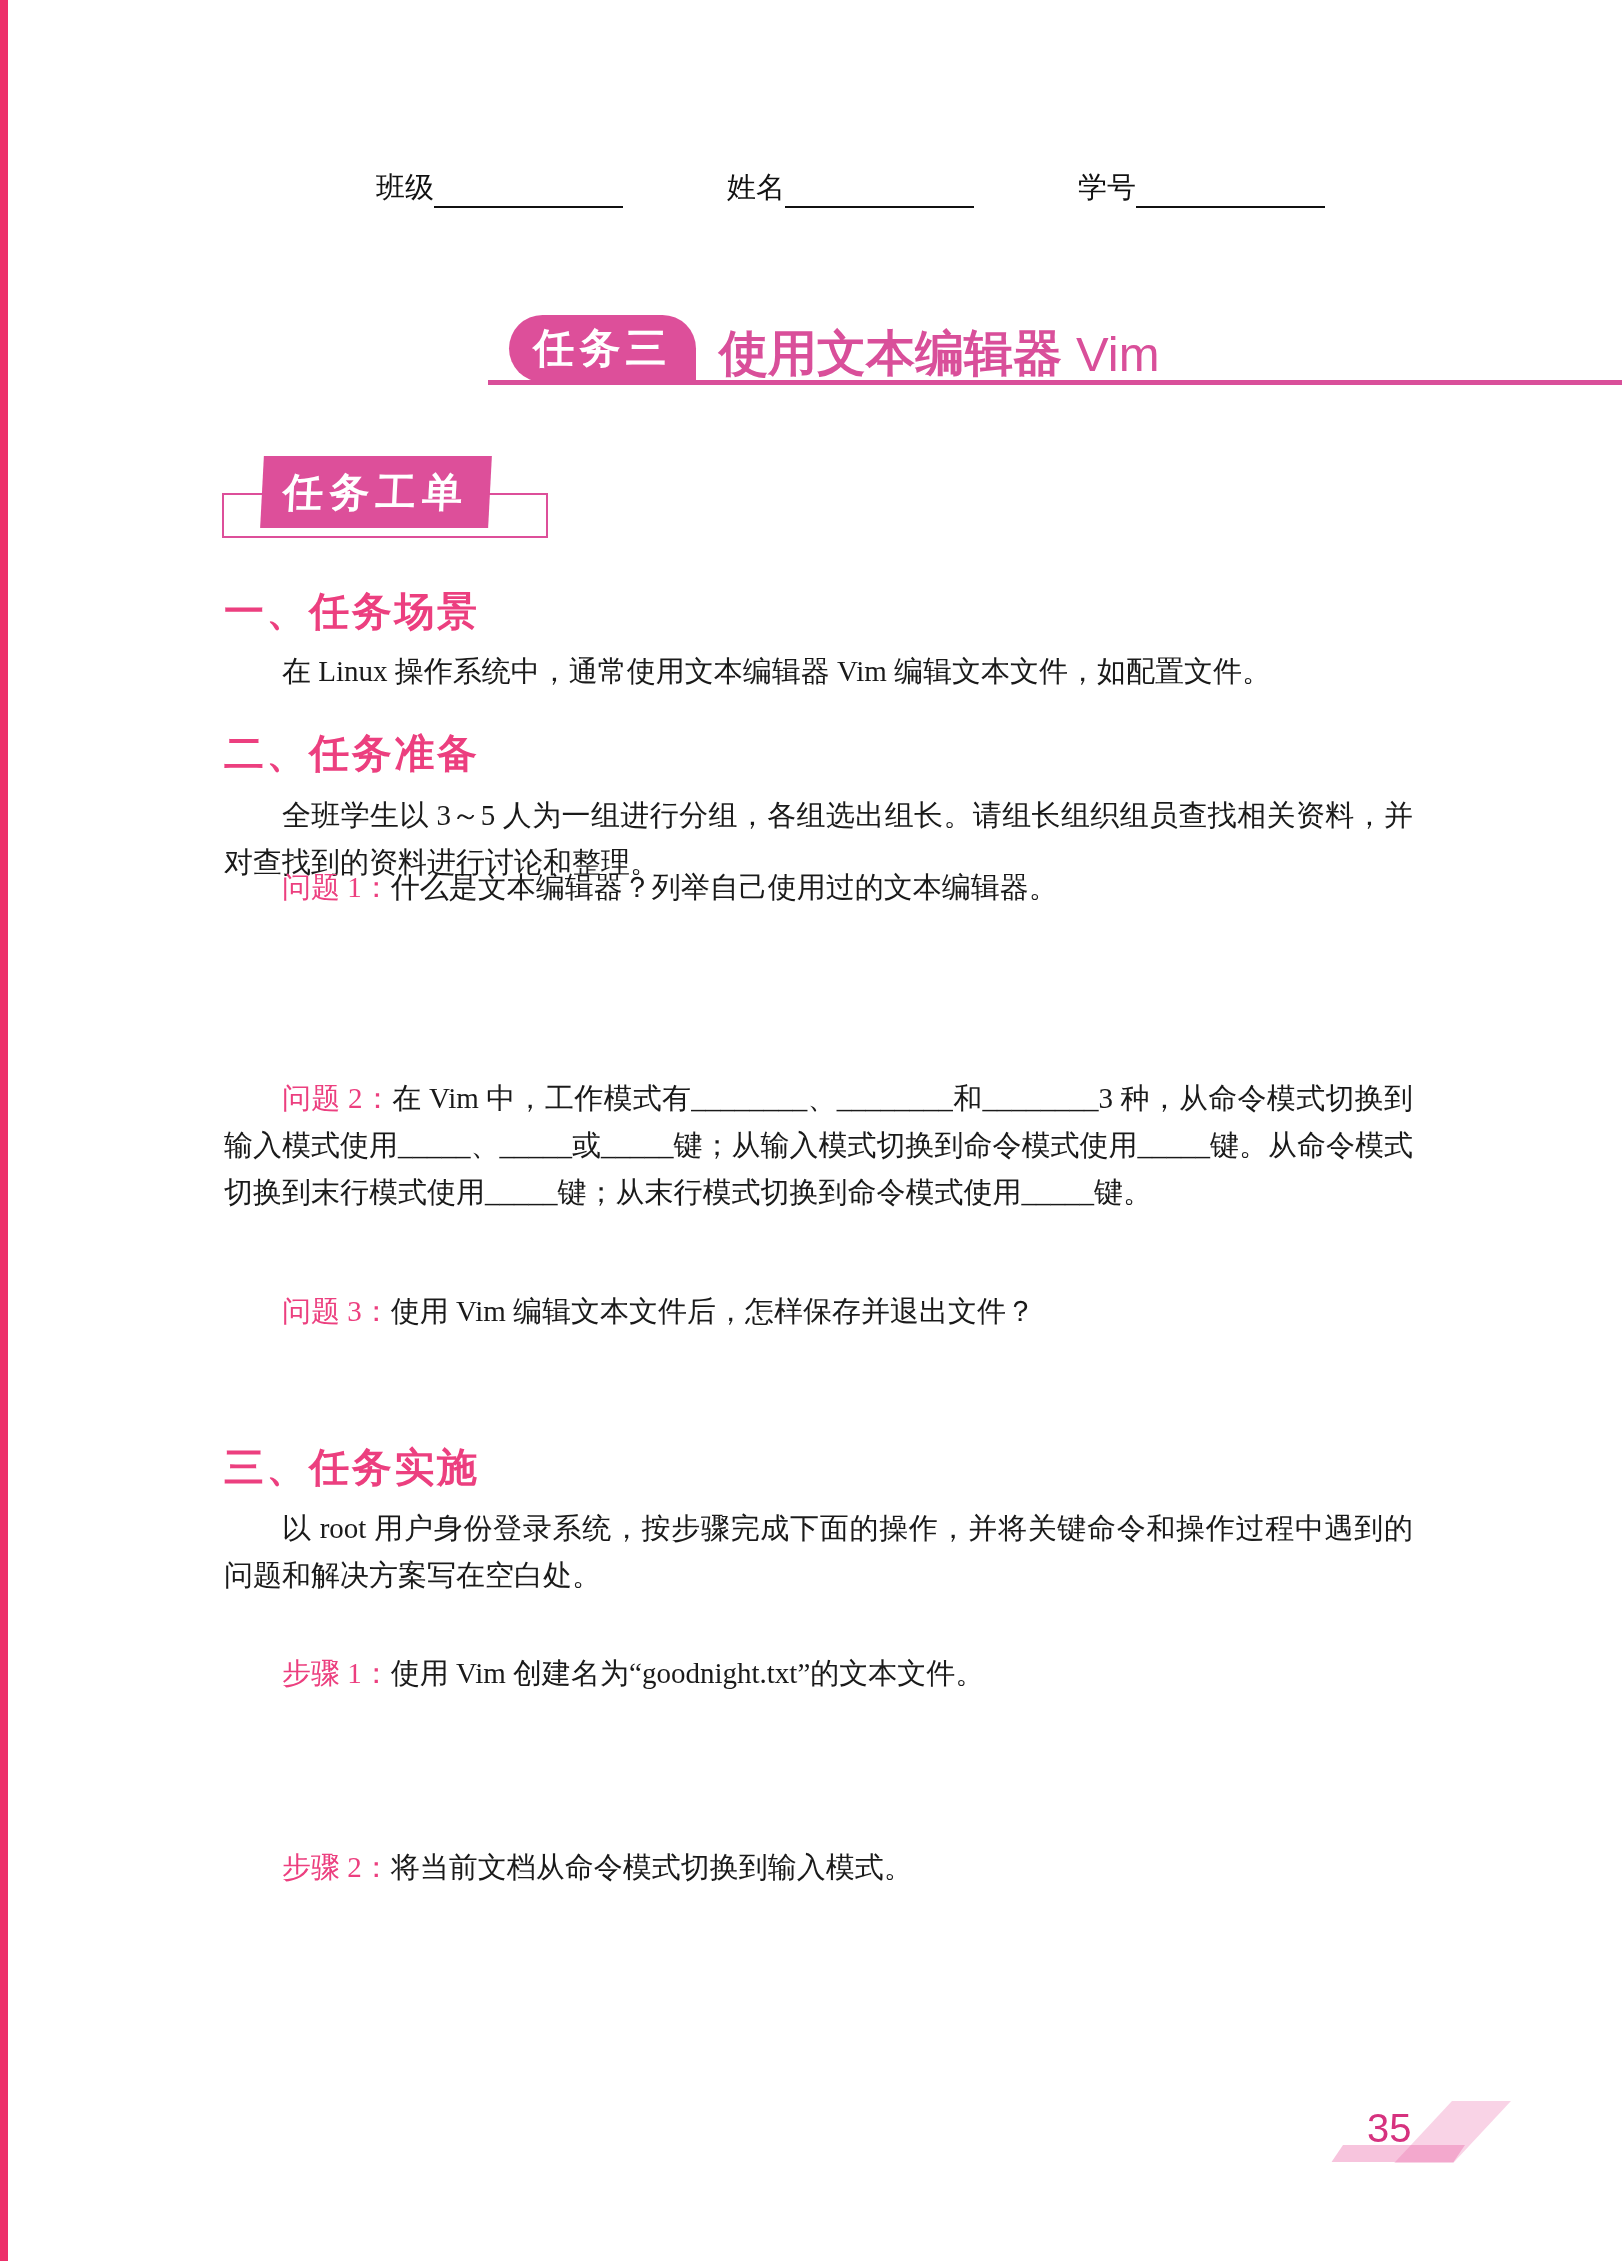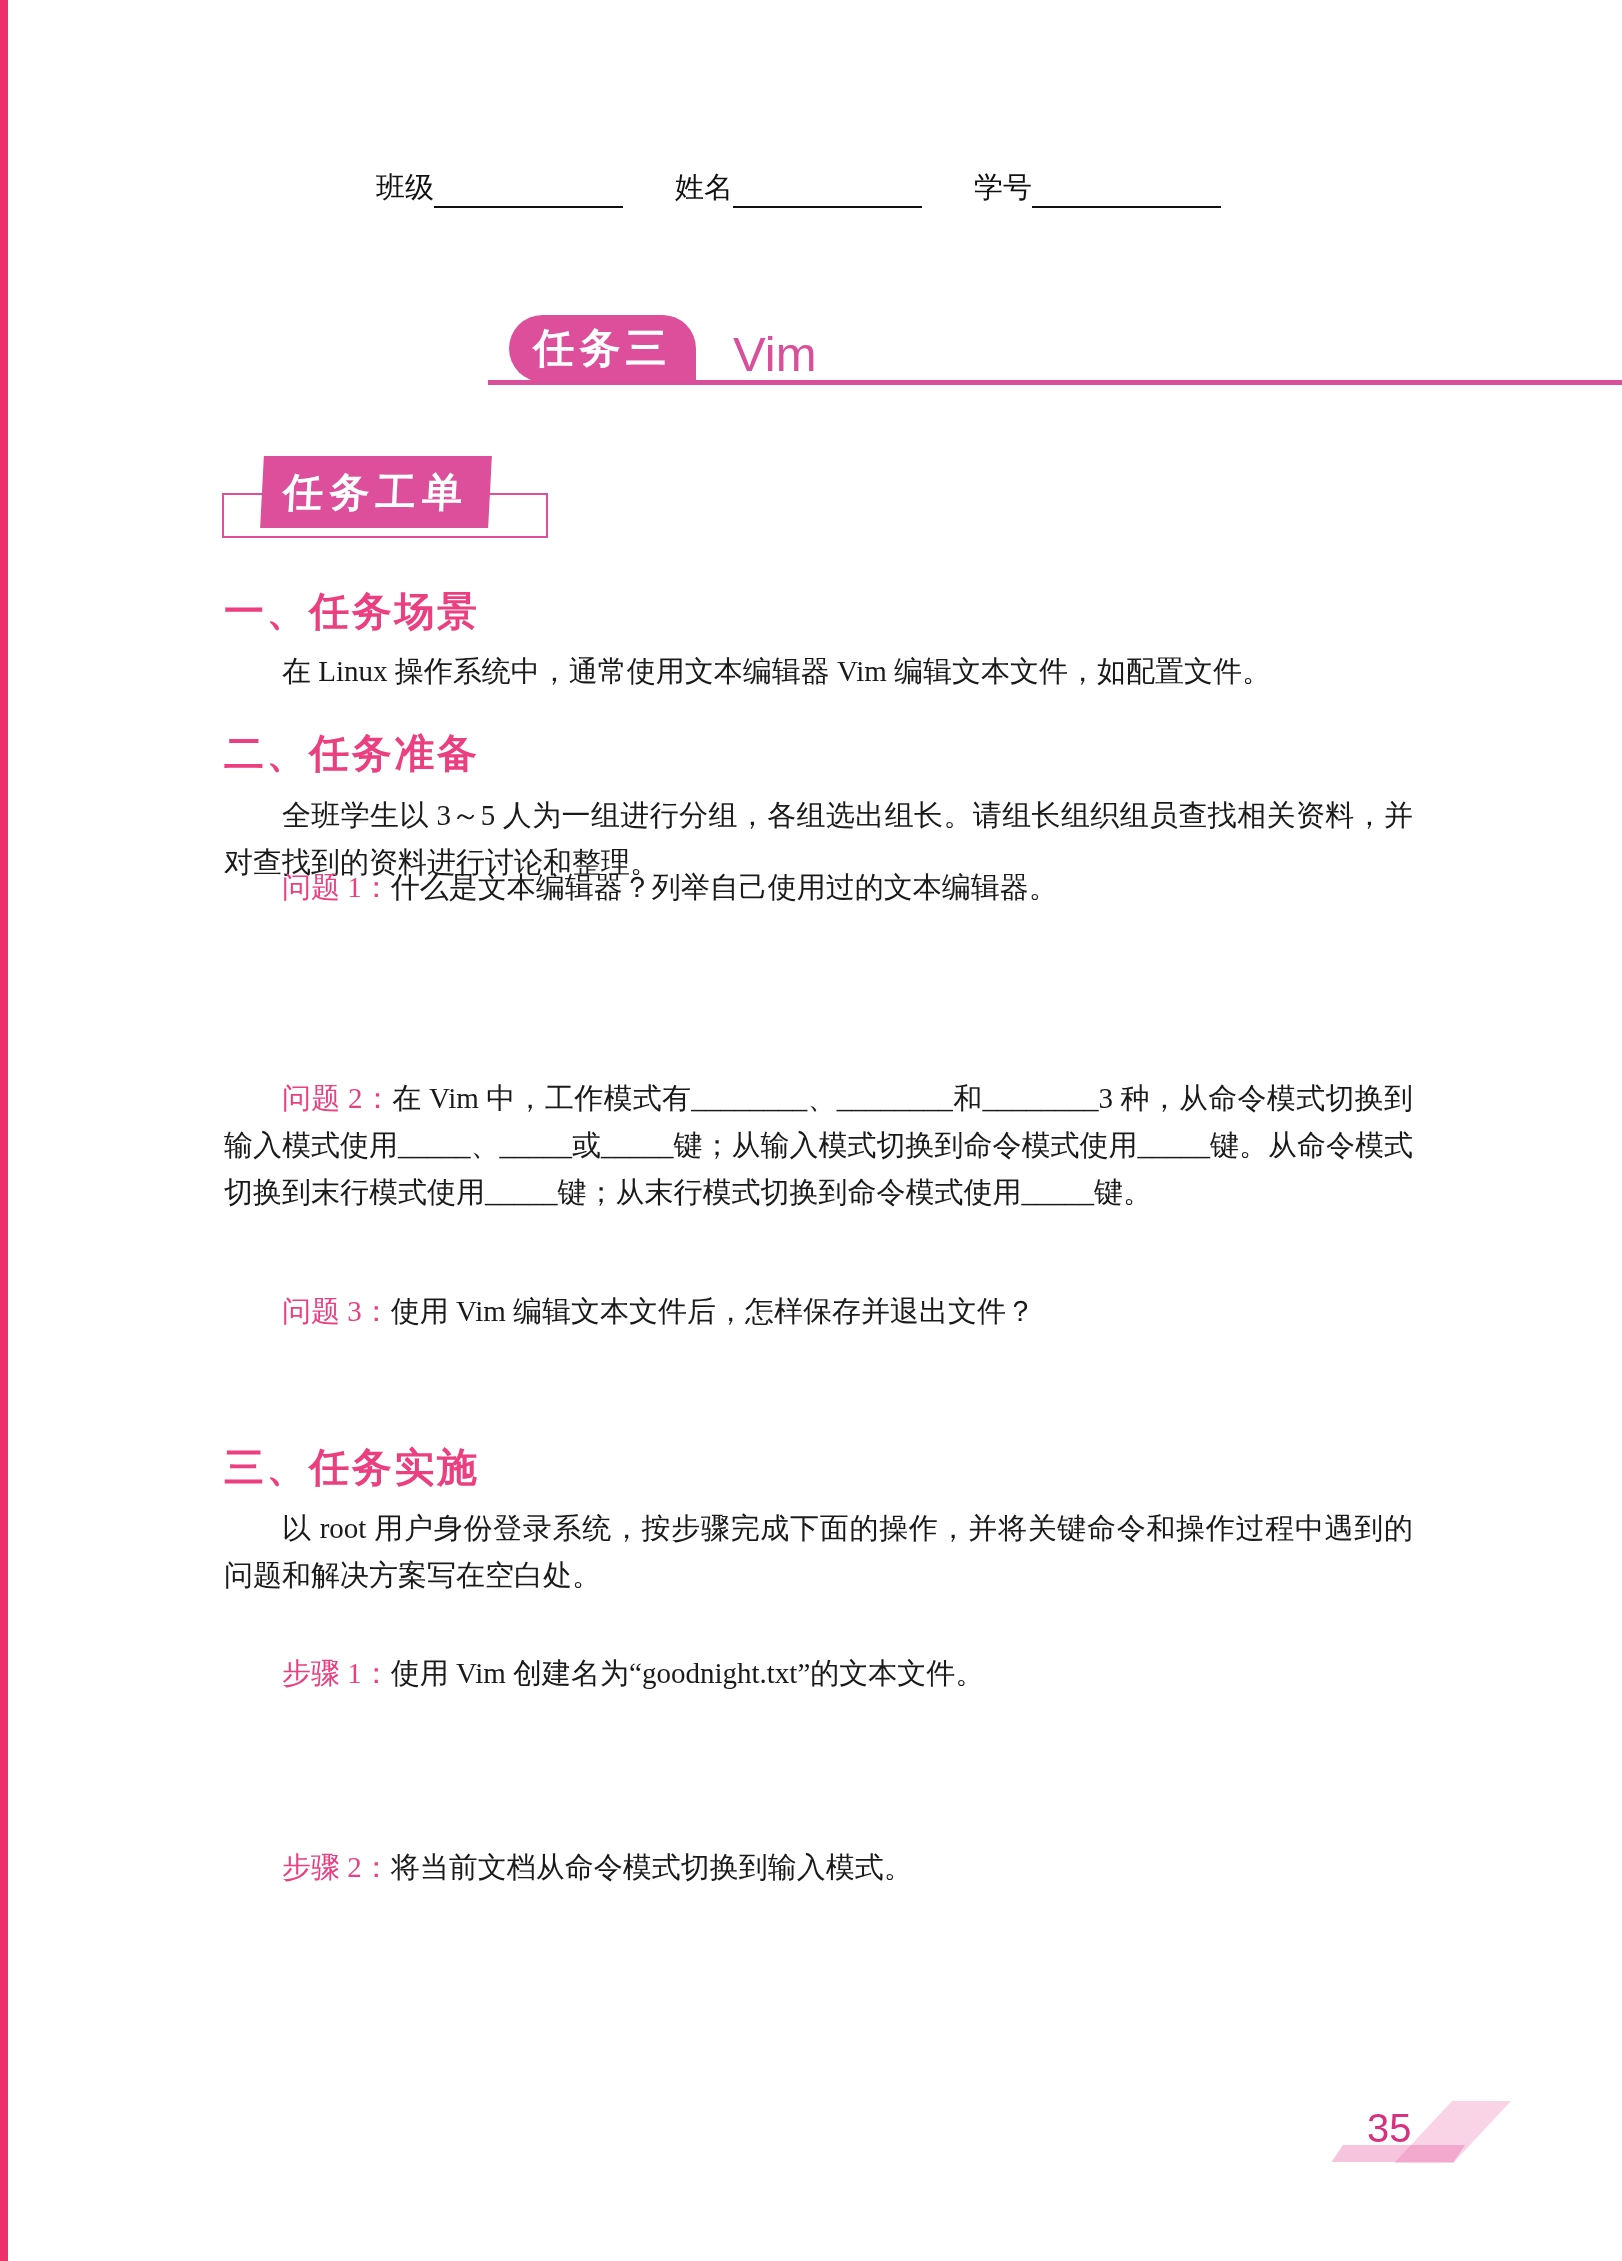--- a/index.html
+++ b/index.html
@@ -5,21 +5,21 @@
   html,body{margin:0;padding:0;}
   body{
     width:1622px;height:2261px;position:relative;background:#ffffff;
     font-family:"Liberation Serif","DejaVu Serif",serif;color:#1a1a1a;
     overflow:hidden;
   }
   
   .left-strip{position:absolute;left:0;top:0;width:8.3px;height:2261px;background:#ed2f6a;}
 
   
-  .header-fields{position:absolute;left:376px;top:168px;display:flex;gap:52px;
+  .header-fields{position:absolute;left:376px;top:168px;display:flex;gap:104px;
     font-family:"Liberation Sans","DejaVu Sans",sans-serif;font-size:29px;color:#111;}
   .field{display:flex;align-items:flex-end;}
   .fline{display:inline-block;width:189px;border-bottom:2.6px solid #111;height:33px;}
 
   
   .badge{position:absolute;left:509px;top:315px;width:187px;height:67px;background:#dd4f9a;
     border-radius:38px 38px 0 38px;color:#fff;font-family:"Liberation Sans","DejaVu Sans",sans-serif;
     font-weight:bold;font-size:41px;letter-spacing:5.1px;display:flex;align-items:center;justify-content:center;}
   .task-title{position:absolute;left:719px;top:315px;height:77px;display:flex;align-items:center;
     color:#d94f9a;font-family:"Liberation Sans","DejaVu Sans",sans-serif;font-size:49px;font-weight:bold;white-space:nowrap;}
@@ -60,20 +60,21 @@
       <span class="fline"></span>
   </div>
   <div class="field">
     <span>学号</span>
       <span class="fline"></span>
   </div>
 </div>
 
 <div class="badge">任务三</div>
 <div class="task-title">
+  <span>使用文本编辑器</span>
   <span class="en">Vim</span>
 </div>
 <div class="title-rule"></div>
 
 <div class="ws-outline"></div>
 <div class="ws-fill">任务工单</div>
 
 <div class="sec-h" style="top:584px;">一、任务场景</div>
 <p class="para" style="top:648px;">在 Linux 操作系统中，通常使用文本编辑器 Vim 编辑文本文件，如配置文件。</p>
 

